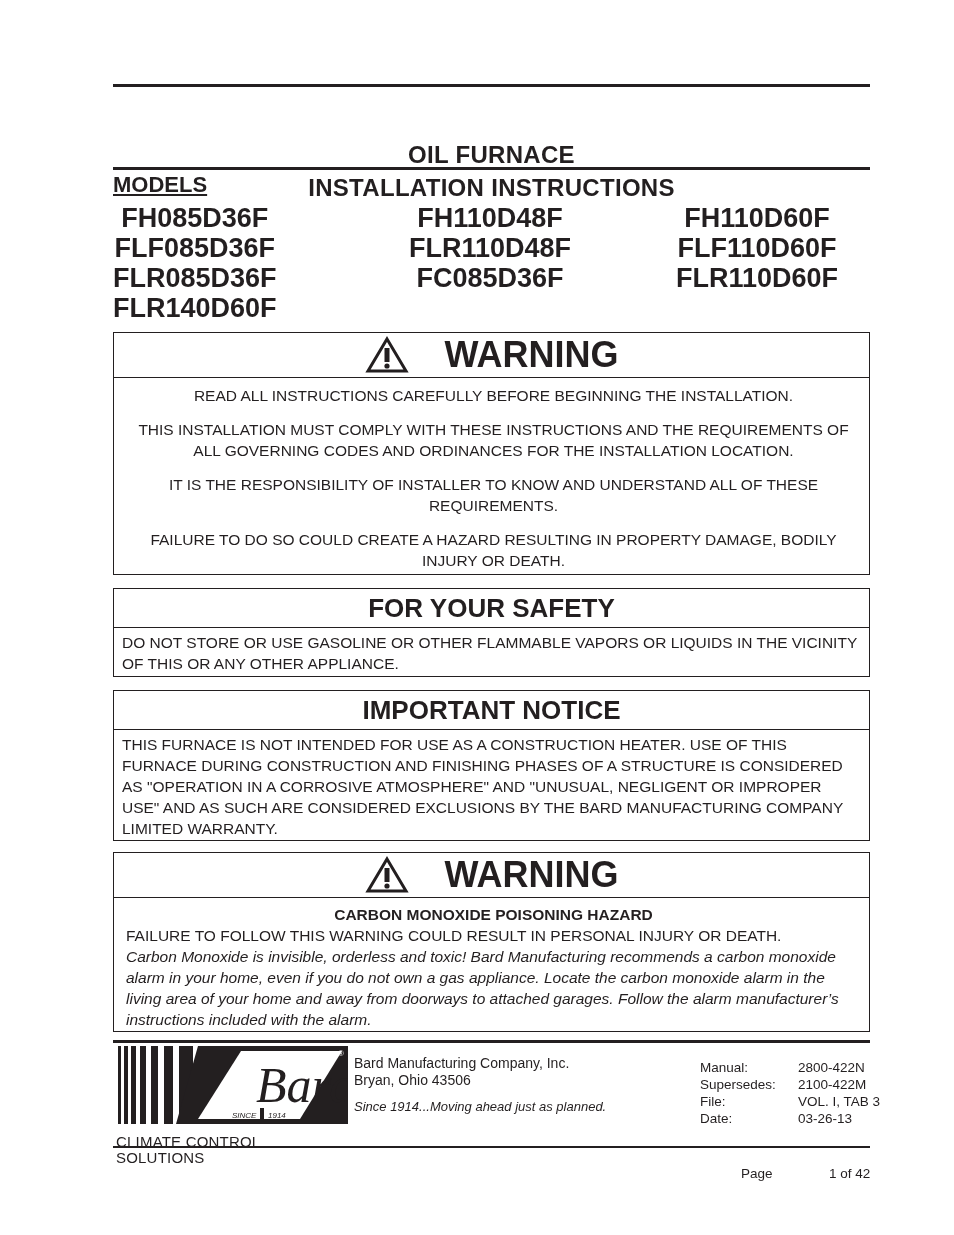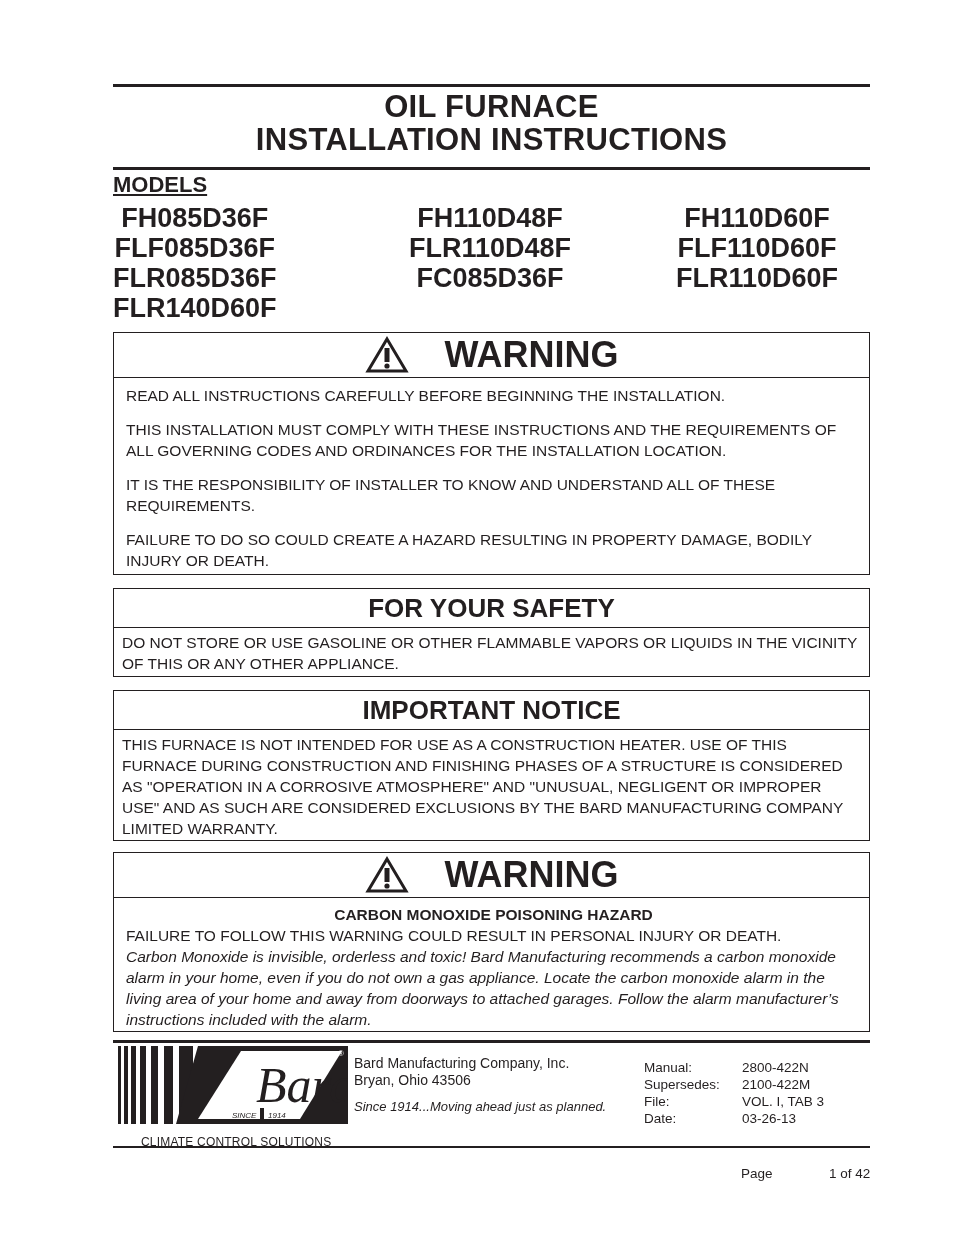--- a/index.html
+++ b/index.html
@@ -1,19 +1,19 @@
 <!DOCTYPE html>
 <html><head>
 <meta charset="utf-8">
 <style>
   html, body { margin: 0; padding: 0; background: #ffffff; }
   body { width: 954px; height: 1235px; position: relative; font-family: "Liberation Sans", sans-serif; color: #231f20; overflow: hidden; }
   .abs { position: absolute; }
   .rule { position: absolute; left: 113px; width: 757px; background: #231f20; }
-  .title { position: absolute; left: 113px; width: 757px; text-align: center; font-weight: bold; font-size: 31px; line-height: 34px; letter-spacing: 0.3px; }
+  .title { position: absolute; left: 113px; width: 757px; text-align: center; font-weight: bold; font-size: 24px; line-height: 34px; letter-spacing: 0.3px; margin-top: 48px; }
   .models-label { position: absolute; left: 113px; width: 757px; top: 172px; font-weight: bold; font-size: 22px; text-decoration: underline; }
   .model-col { position: absolute; top: 203px; font-weight: bold; font-size: 27px; line-height: 30px; }
   .model-col div { height: 30px; text-align: center; }
   .box { position: absolute; left: 113px; width: 755px; border: 1.5px solid #231f20; box-sizing: content-box; }
   .box-head { border-bottom: 1.2px solid #231f20; text-align: center; font-weight: bold; }
   .warn-head { height: 44px; display: flex; align-items: center; justify-content: center; font-size: 36px; }
   .warn-head .tri { width: 44px; height: 38px; margin-right: 36px; display: inline-block; }
   .plain-head { font-size: 26px; height: 38px; line-height: 38px; }
   .box-body { padding: 6px 8px 4px 12px; font-size: 15.5px; line-height: 21px; }
   .box-body p { margin: 0 0 13px 0; }
@@ -54,21 +54,21 @@
   <div class="box-head warn-head">
     <span class="tri">
       <svg width="44" height="38" viewBox="0 0 44 38">
           <polygon points="22,3 41,35 3,35" fill="none" stroke="#231f20" stroke-width="3"></polygon>
           <rect x="19.5" y="12" width="5" height="14" fill="#231f20"></rect>
           <circle cx="22" cy="30" r="2.6" fill="#231f20"></circle>
         </svg>
     </span>
     <span>WARNING</span>
   </div>
-  <div class="box-body" style="padding-top:7px;">
+  <div class="box-body" style="padding-top:7px;text-align:center;">
     <p>READ ALL INSTRUCTIONS CAREFULLY BEFORE BEGINNING THE INSTALLATION.</p>
     <p>THIS INSTALLATION MUST COMPLY WITH THESE INSTRUCTIONS AND THE  REQUIREMENTS OF ALL GOVERNING CODES AND ORDINANCES FOR THE INSTALLATION LOCATION.</p>
     <p>IT IS THE RESPONSIBILITY OF INSTALLER TO KNOW AND UNDERSTAND ALL OF THESE REQUIREMENTS.</p>
     <p>FAILURE TO DO SO COULD CREATE A HAZARD RESULTING IN PROPERTY DAMAGE, BODILY INJURY OR DEATH.</p>
   </div>
 </div>
 
 <div class="box" style="top:588px;height:87px;">
   <div class="box-head plain-head">FOR YOUR SAFETY</div>
   <div class="box-body" style="padding-left:8px;padding-top:4px;">DO NOT STORE OR USE GASOLINE OR OTHER FLAMMABLE VAPORS OR LIQUIDS IN THE VICINITY OF THIS OR ANY OTHER APPLIANCE.</div>
@@ -109,30 +109,30 @@
     <rect x="48" y="0" width="9" height="78" fill="#231f20"></rect>
     <rect x="63" y="0" width="14" height="78" fill="#231f20"></rect>
     <polygon points="82,0 232,0 232,78 60,78" fill="#231f20"></polygon>
     <polygon points="125,5 226,5 184,73 82,73" fill="#ffffff"></polygon>
     <text x="140" y="56" font-family="Liberation Serif, serif" font-style="italic" font-size="50" fill="#231f20">Bard</text>
     <text x="116" y="72" font-family="Liberation Sans, sans-serif" font-style="italic" font-size="8" fill="#231f20">SINCE</text>
     <rect x="144" y="62" width="4" height="12" fill="#231f20"></rect>
     <text x="152" y="72" font-family="Liberation Sans, sans-serif" font-style="italic" font-size="8" fill="#231f20">1914</text>
     <text x="222" y="10" font-family="Liberation Sans, sans-serif" font-size="8" fill="#ffffff">®</text>
   </svg>
-  <div style="font-size:12px;letter-spacing:0.2px;margin-top:0px;line-height:16px;margin-left:25px;">CLIMATE CONTROL SOLUTIONS</div>
+  <div style="font-size:15px;letter-spacing:0.2px;margin-top:0px;line-height:16px;">CLIMATE CONTROL SOLUTIONS</div>
 </div>
 
 <div class="abs" style="left:354px;top:1055px;">
   <div class="footer-text">Bard Manufacturing Company, Inc.</div>
   <div class="footer-text">Bryan, Ohio  43506</div>
   <div class="footer-text italic" style="font-size:13px;margin-top:9px;">Since 1914...Moving ahead just as planned.</div>
 </div>
 
-<div class="abs" style="left:644px;top:1059px;">
+<div class="abs" style="left:700px;top:1059px;">
   <div class="meta-row">
       <span class="k">Manual:</span>
       <span>2800-422N</span>
     </div>
   <div class="meta-row">
       <span class="k">Supersedes:</span>
       <span>2100-422M</span>
     </div>
   <div class="meta-row">
       <span class="k">File:</span>

